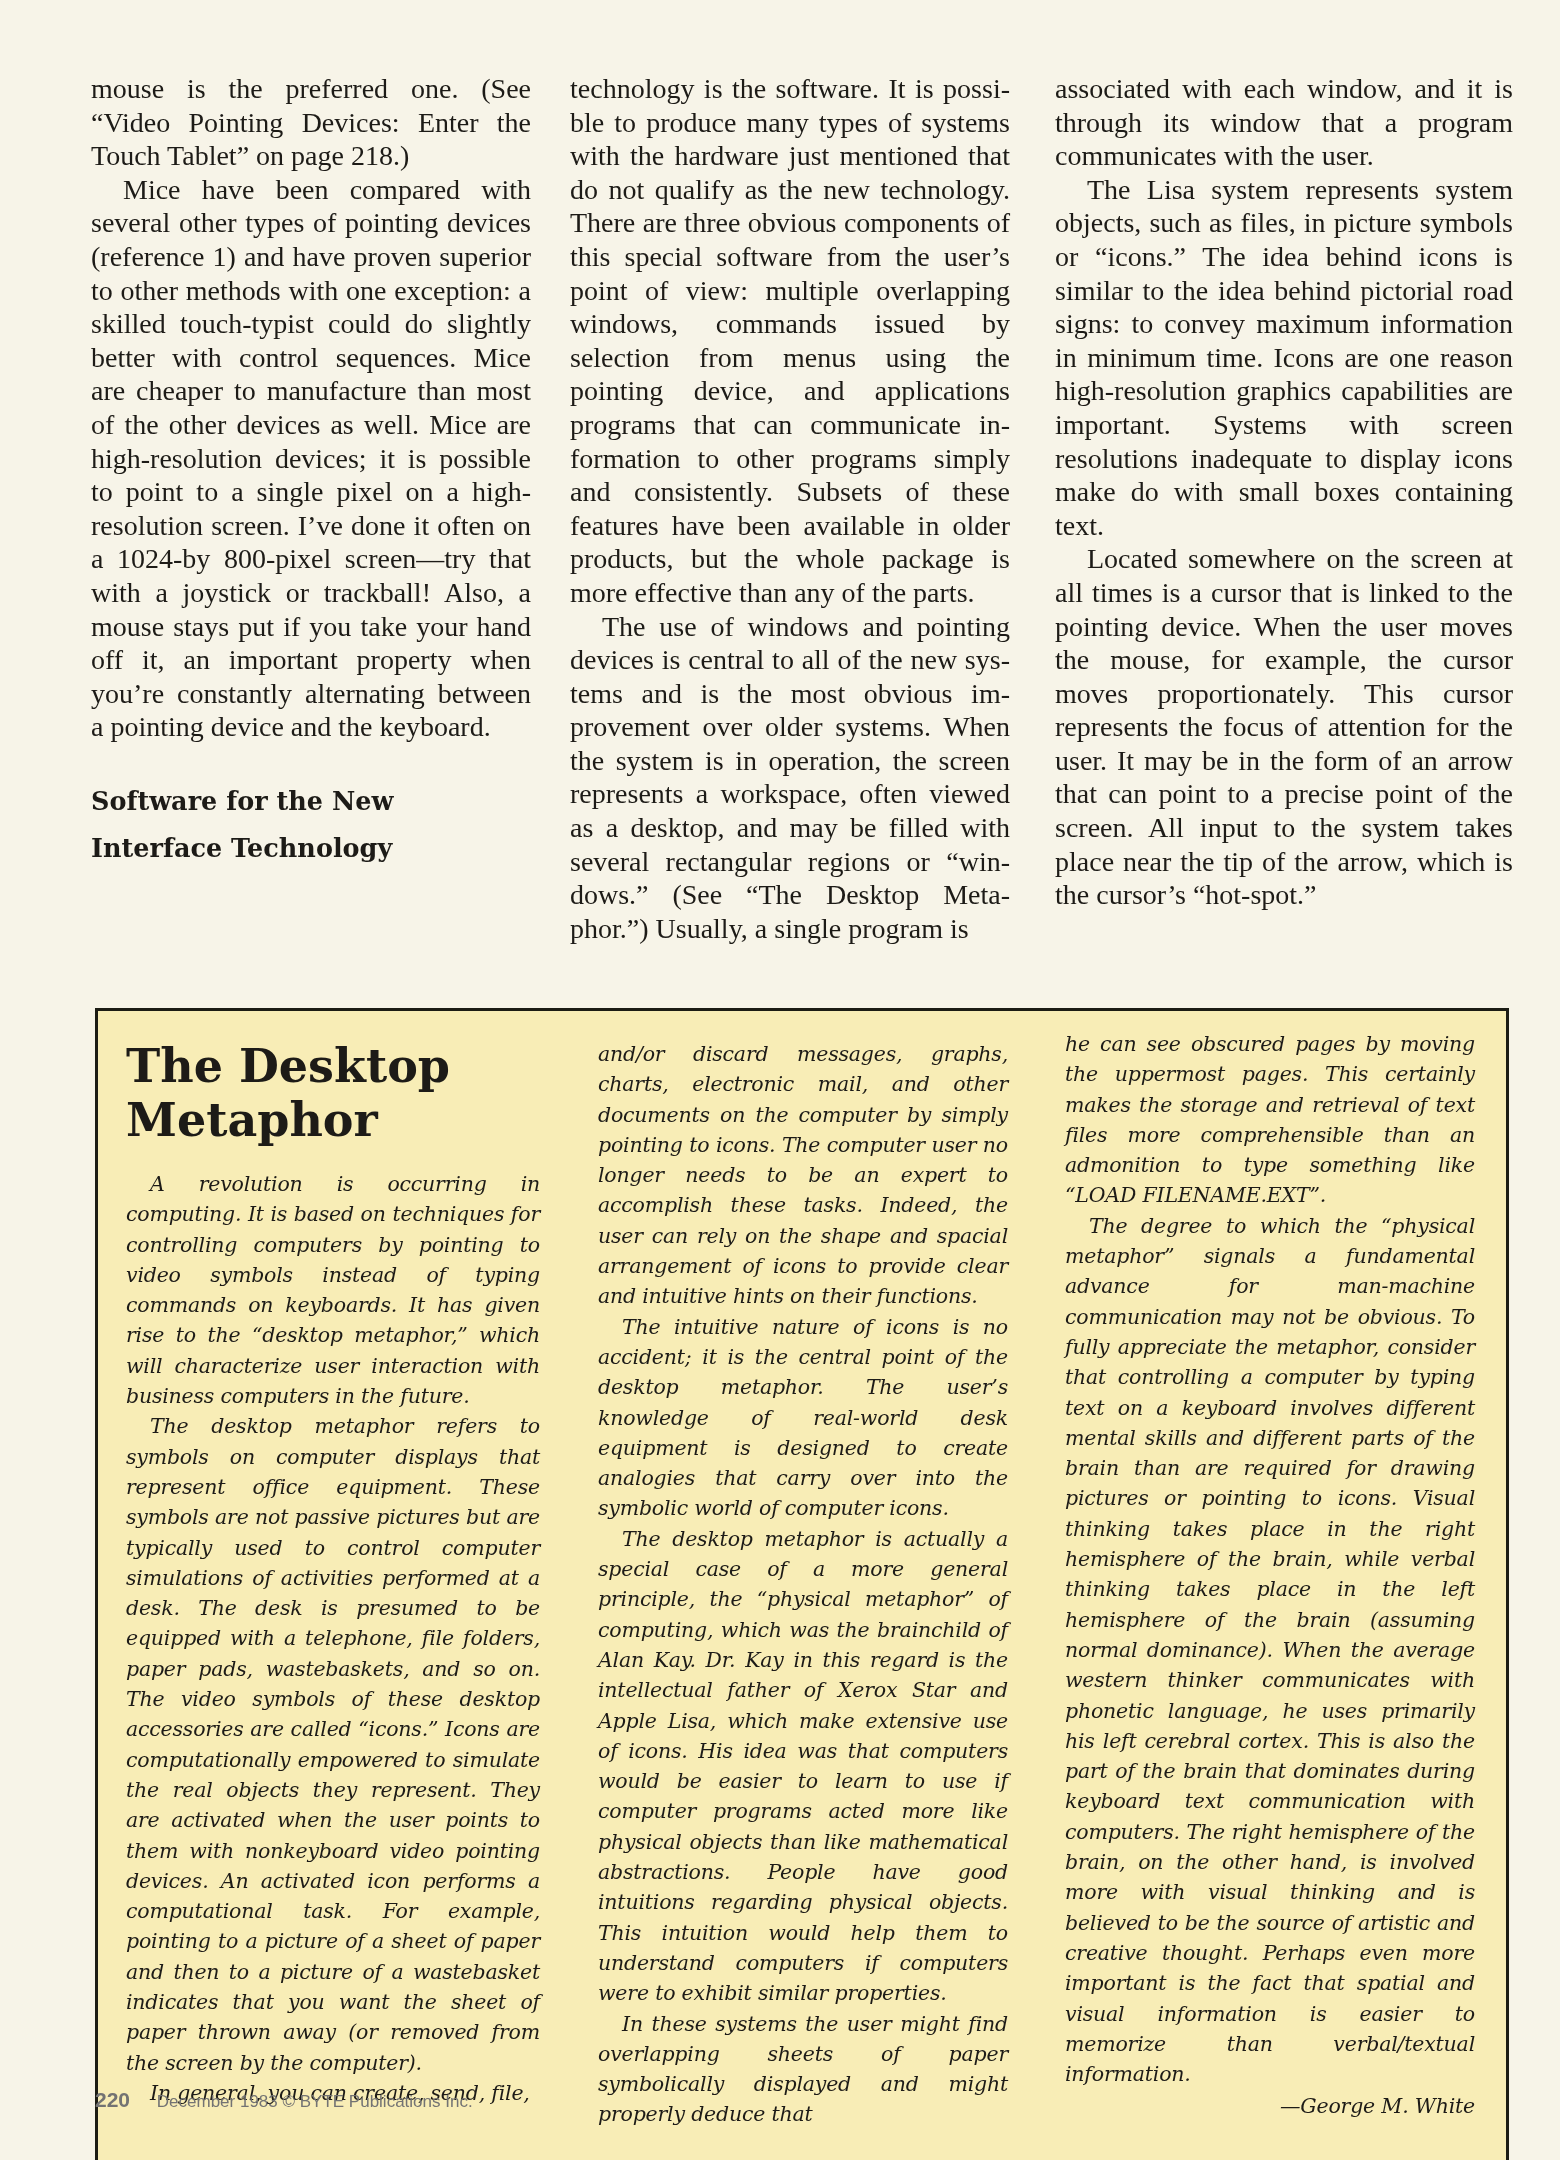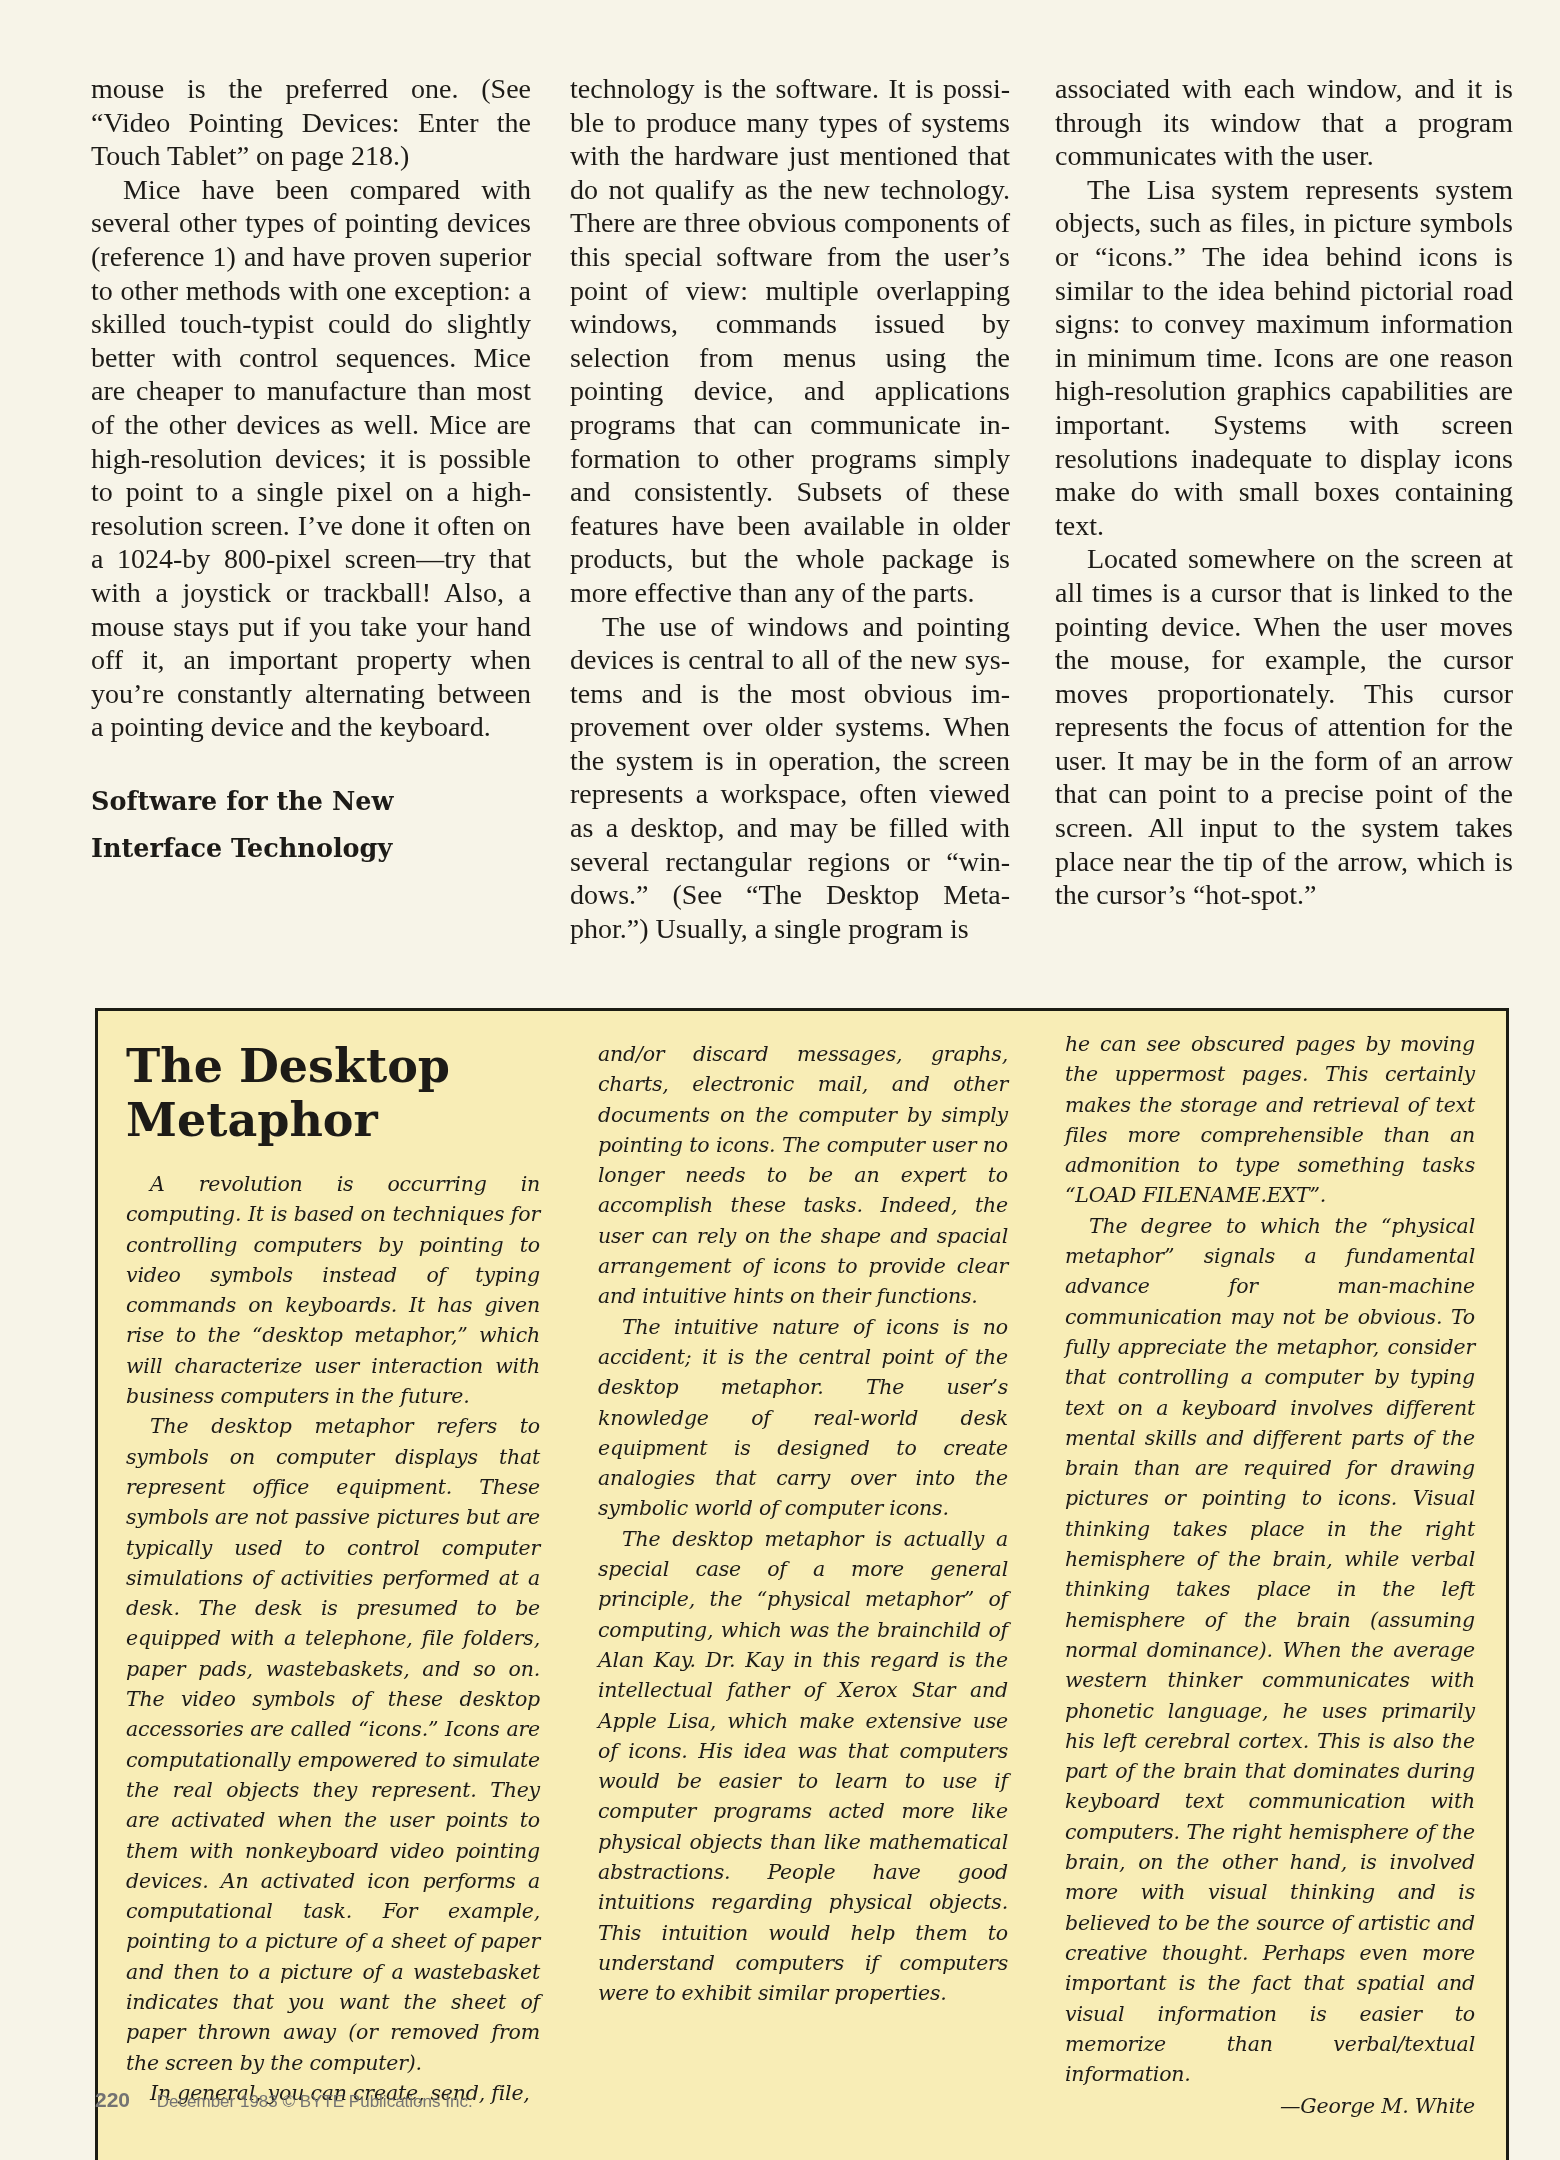--- a/index.html
+++ b/index.html
@@ -104,23 +104,24 @@
   <div class="sb-col" id="sb-col-1">
     <h2 class="sb-title">The Desktop Metaphor</h2>
     <p>A revolution is occurring in computing. It is based on techniques for controlling computers by pointing to video symbols in­stead of typing commands on keyboards. It has given rise to the “desktop metaphor,” which will characterize user interaction with business computers in the future.</p>
     <p>The desktop metaphor refers to symbols on computer displays that represent office equipment. These symbols are not passive pictures but are typically used to control computer simulations of activities per­formed at a desk. The desk is presumed to be equipped with a telephone, file folders, paper pads, wastebaskets, and so on. The video symbols of these desktop accessories are called “icons.” Icons are computational­ly empowered to simulate the real objects they represent. They are activated when the user points to them with nonkeyboard video pointing devices. An activated icon performs a computational task. For example, pointing to a picture of a sheet of paper and then to a picture of a wastebasket indicates that you want the sheet of paper thrown away (or removed from the screen by the computer).</p>
     <p>In general, you can create, send, file,</p>
   </div>
   <div class="sb-col" id="sb-col-2">
     <p class="noindent">and/or discard messages, graphs, charts, electronic mail, and other documents on the computer by simply pointing to icons. The computer user no longer needs to be an expert to accomplish these tasks. Indeed, the user can rely on the shape and spacial arrangement of icons to provide clear and intuitive hints on their functions.</p>
     <p>The intuitive nature of icons is no acci­dent; it is the central point of the desktop metaphor. The user’s knowledge of real-world desk equipment is designed to create analogies that carry over into the symbolic world of computer icons.</p>
     <p>The desktop metaphor is actually a spe­cial case of a more general principle, the “physical metaphor” of computing, which was the brainchild of Alan Kay. Dr. Kay in this regard is the intellectual father of Xerox Star and Apple Lisa, which make extensive use of icons. His idea was that computers would be easier to learn to use if computer programs acted more like physical objects than like mathematical abstractions. People have good intuitions regarding physical objects. This intuition would help them to understand computers if computers were to exhibit similar properties.</p>
+    <p>In these systems the user might find overlapping sheets of paper symbolically displayed and might properly deduce that</p>
   </div>
   <div class="sb-col" id="sb-col-3">
-    <p class="noindent">he can see obscured pages by moving the uppermost pages. This certainly makes the storage and retrieval of text files more com­prehensible than an admonition to type something tasks “LOAD FILENAME.EXT”.</p>
+    <p class="noindent">he can see obscured pages by moving the uppermost pages. This certainly makes the storage and retrieval of text files more com­prehensible than an admonition to type something like “LOAD FILENAME.EXT”.</p>
     <p>The degree to which the “physical meta­phor” signals a fundamental advance for man-machine communication may not be obvious. To fully appreciate the metaphor, consider that controlling a computer by typing text on a keyboard involves different mental skills and different parts of the brain than are required for drawing pictures or pointing to icons. Visual thinking takes place in the right hemisphere of the brain, while verbal thinking takes place in the left hemisphere of the brain (assuming normal dominance). When the average western thinker communicates with phonetic lan­guage, he uses primarily his left cerebral cortex. This is also the part of the brain that dominates during keyboard text com­munication with computers. The right hemisphere of the brain, on the other hand, is involved more with visual thinking and is believed to be the source of artistic and creative thought. Perhaps even more im­portant is the fact that spatial and visual information is easier to memorize than ver­bal/textual information.</p>
     <p class="signature">—George M. White</p>
   </div>
 </div>
 
 <div id="footer">
   <span class="pagenum">220</span>
   <span>December 1983 © BYTE Publications Inc.</span>
 </div>
 

